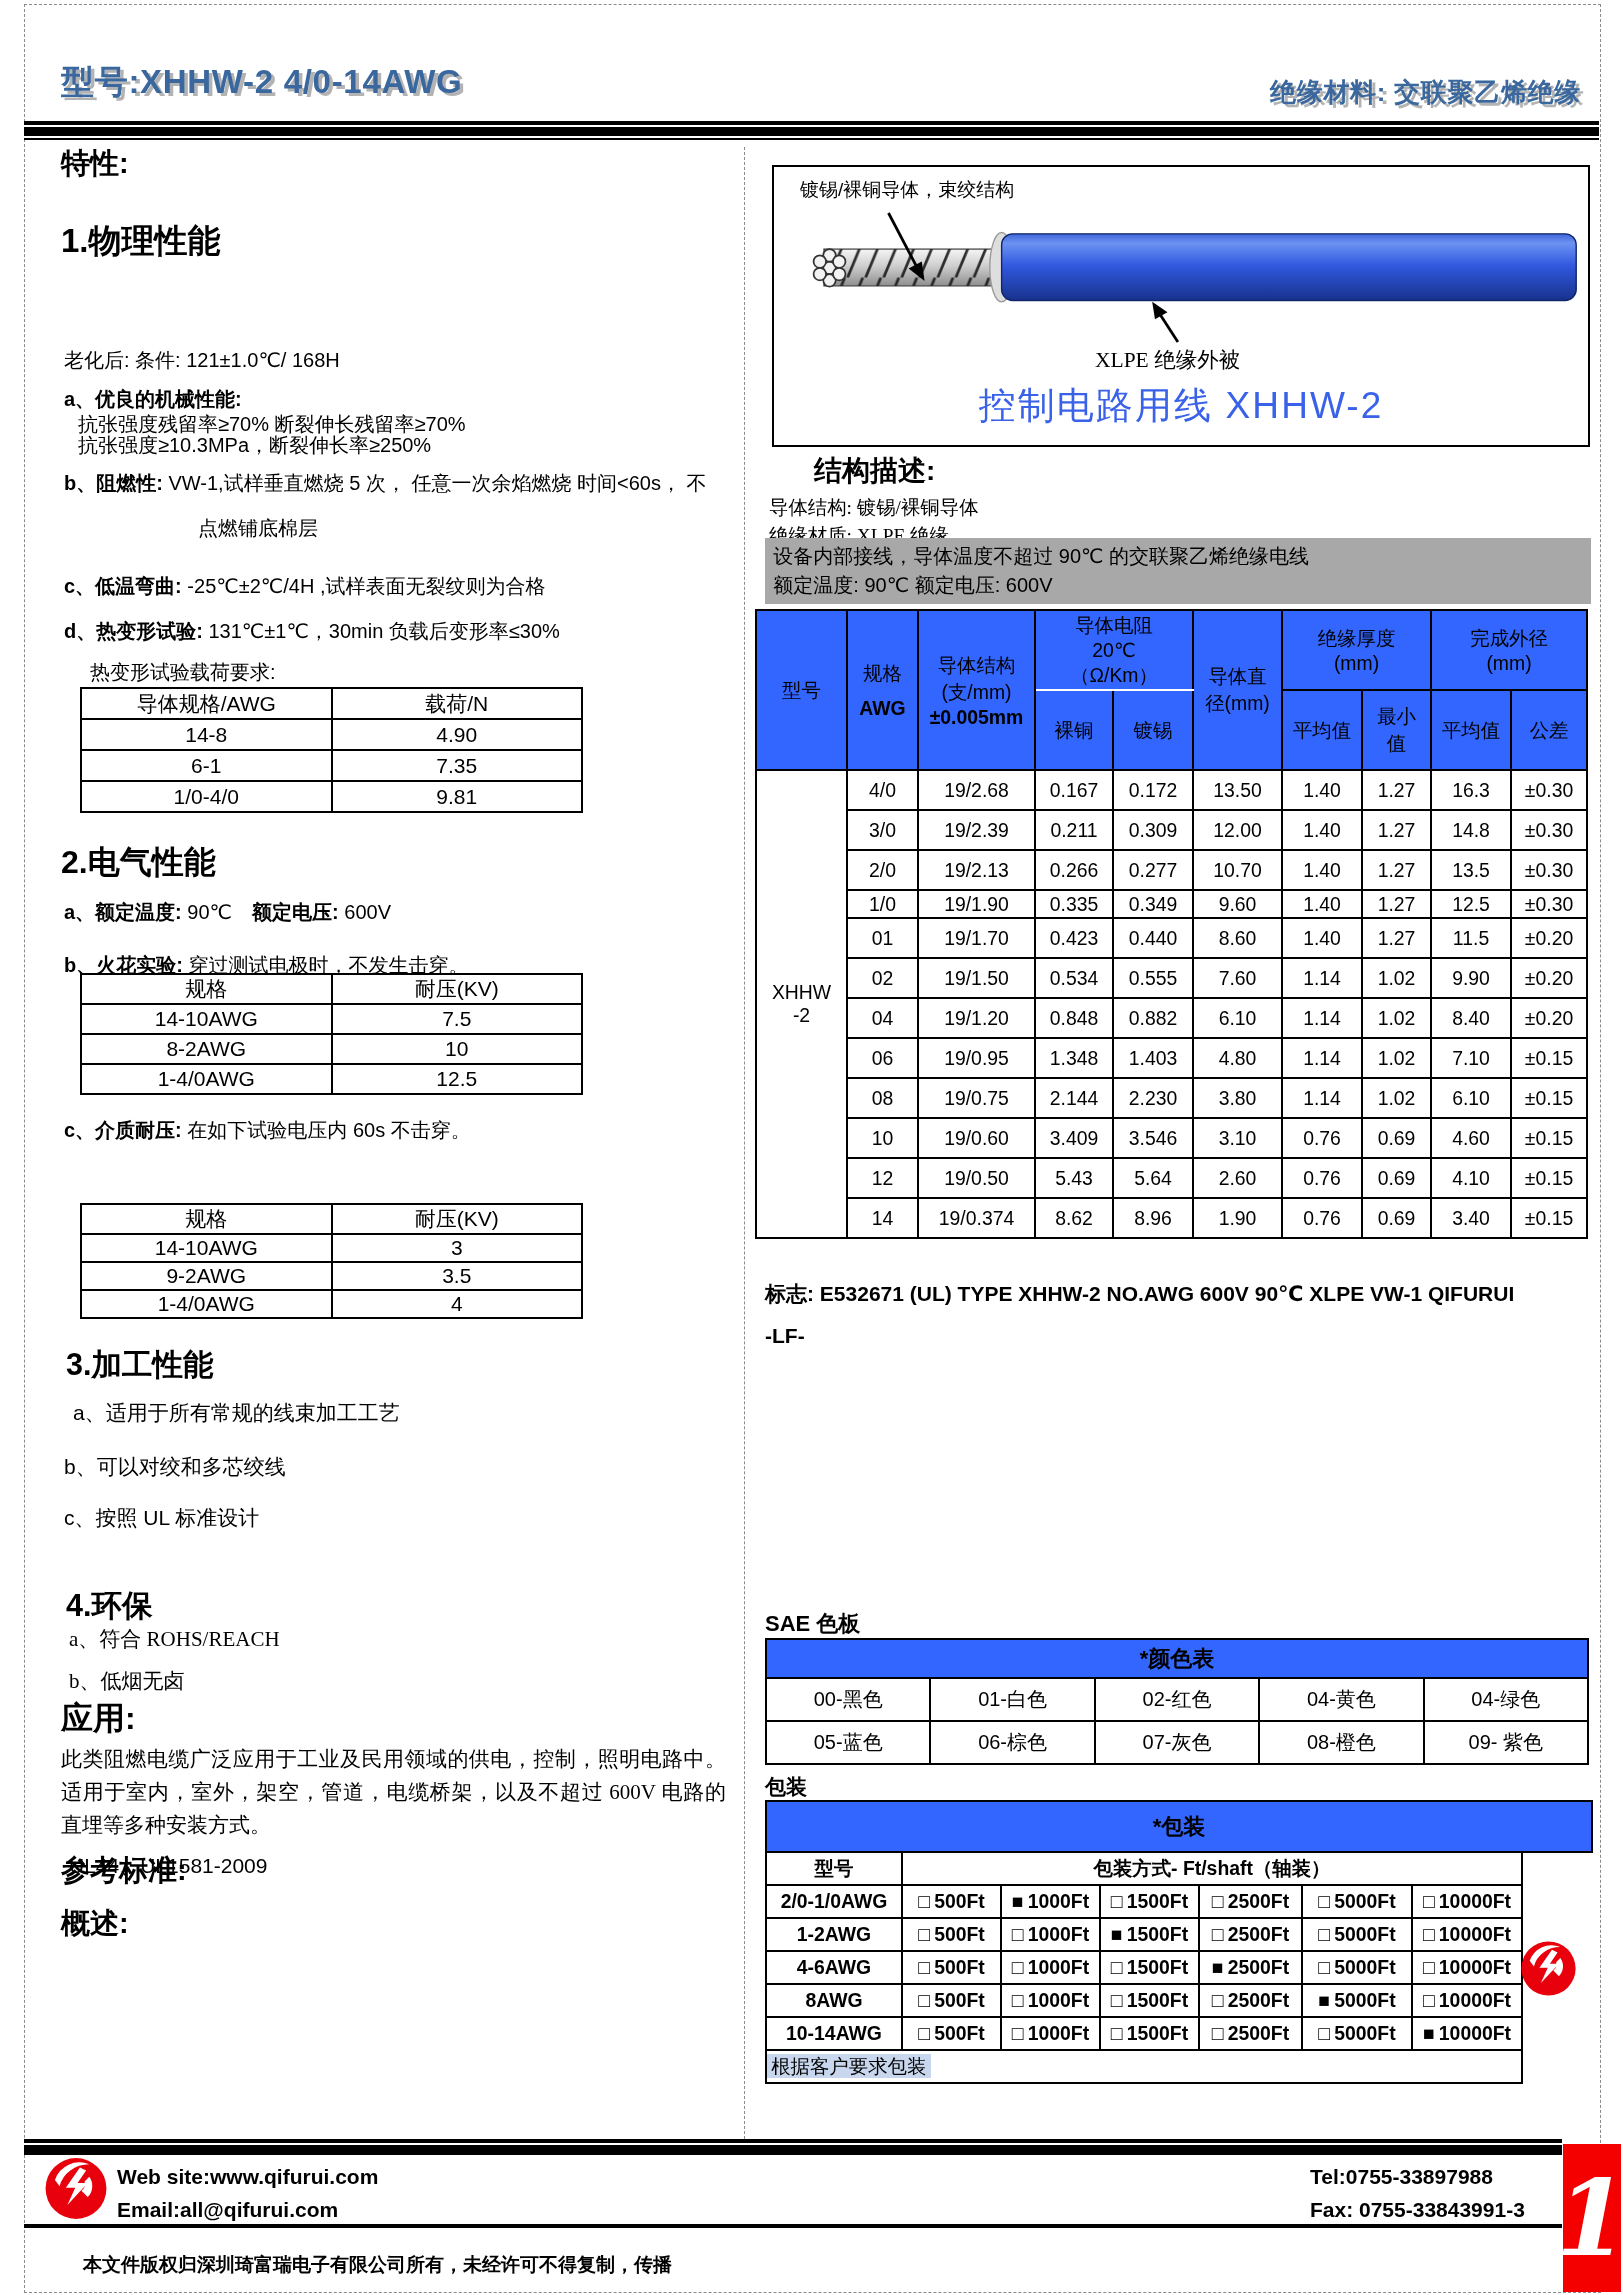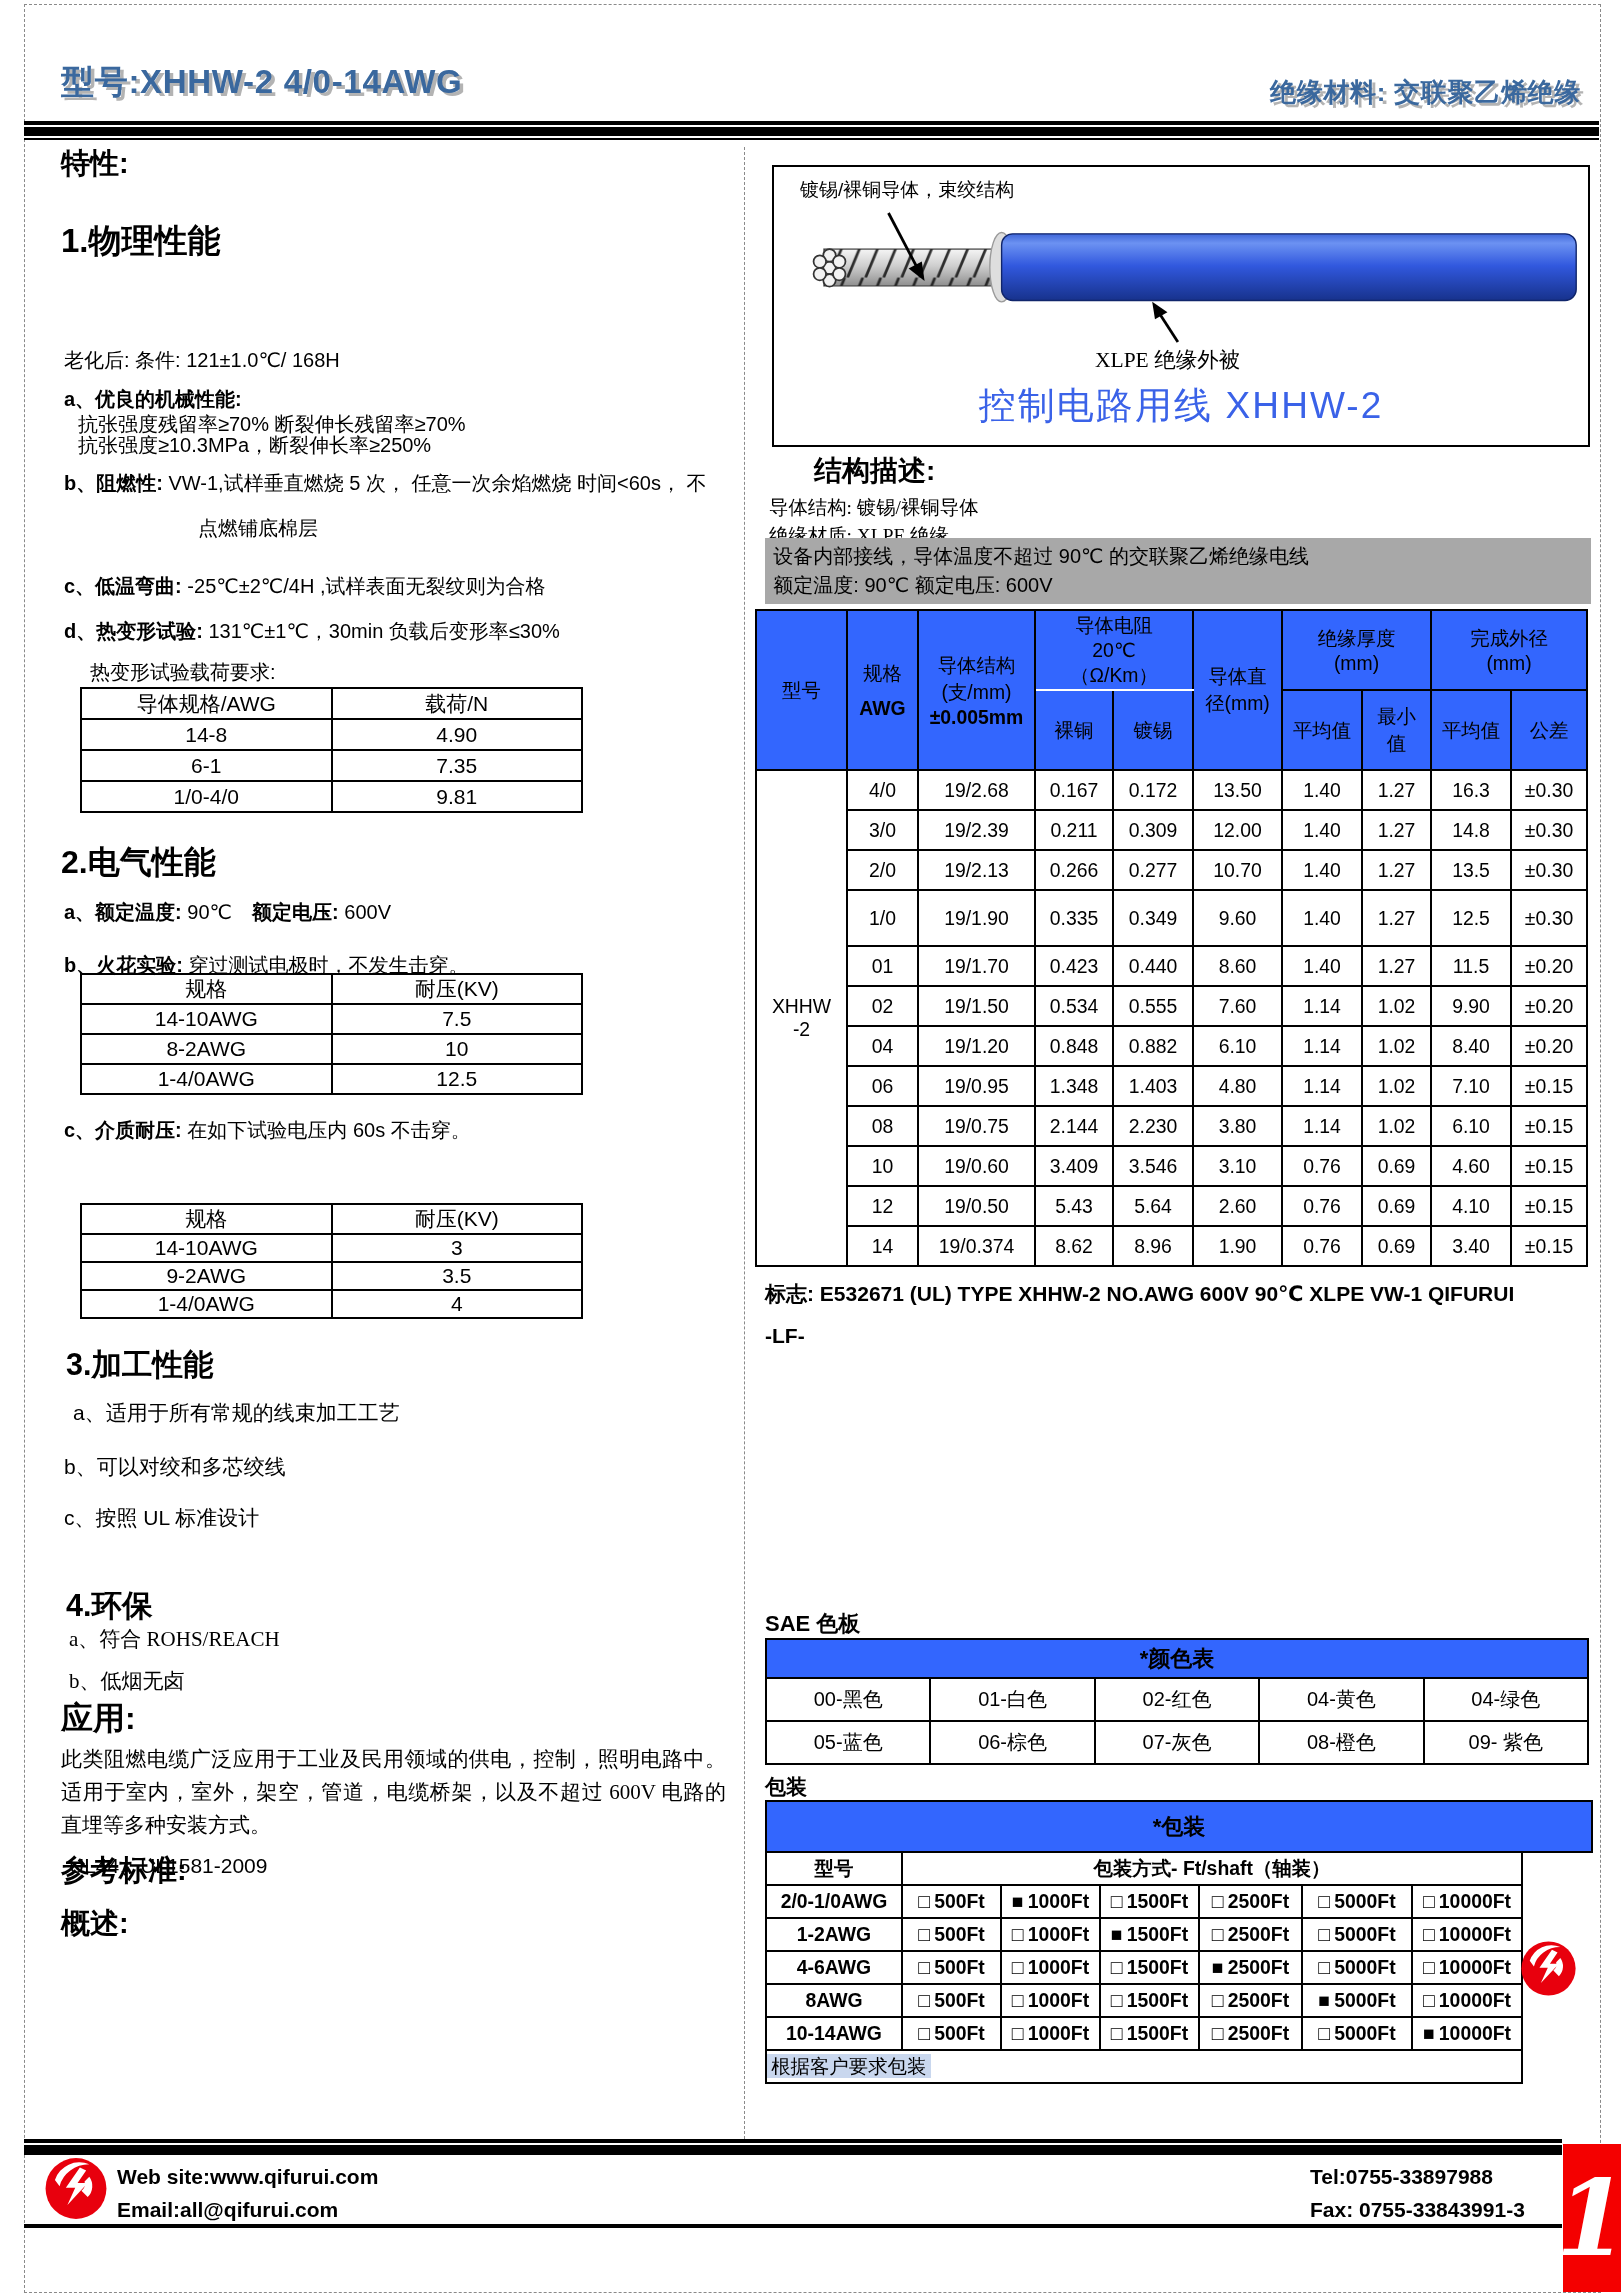--- a/index.html
+++ b/index.html
@@ -334,21 +334,21 @@
           <td>2/0</td>
           <td>19/2.13</td>
           <td>0.266</td>
           <td>0.277</td>
           <td>10.70</td>
           <td>1.40</td>
           <td>1.27</td>
           <td>13.5</td>
           <td>±0.30</td>
         </tr>
-        <tr style="height:56px;">
+        <tr style="height:28px;">
           <td>1/0</td>
           <td>19/1.90</td>
           <td>0.335</td>
           <td>0.349</td>
           <td>9.60</td>
           <td>1.40</td>
           <td>1.27</td>
           <td>12.5</td>
           <td>±0.30</td>
         </tr>
@@ -571,15 +571,16 @@
 
   <div class="abs contact" style="left:117px;top:2161px;">
     <div>Web site:www.qifurui.com</div>
     <div>Email:all@qifurui.com</div>
   </div>
   <div class="abs contact" style="left:1310px;top:2161px;">
     <div>Tel:0755-33897988</div>
     <div>Fax: 0755-33843991-3</div>
   </div>
   <div class="footline"></div>
+  <div class="abs bold" style="left:83px;top:2252px;font-size:19px;">本文件版权归深圳琦富瑞电子有限公司所有，未经许可不得复制，传播</div>
   <div class="pagebox">1</div>
 </div>
 
 
 </body></html>

